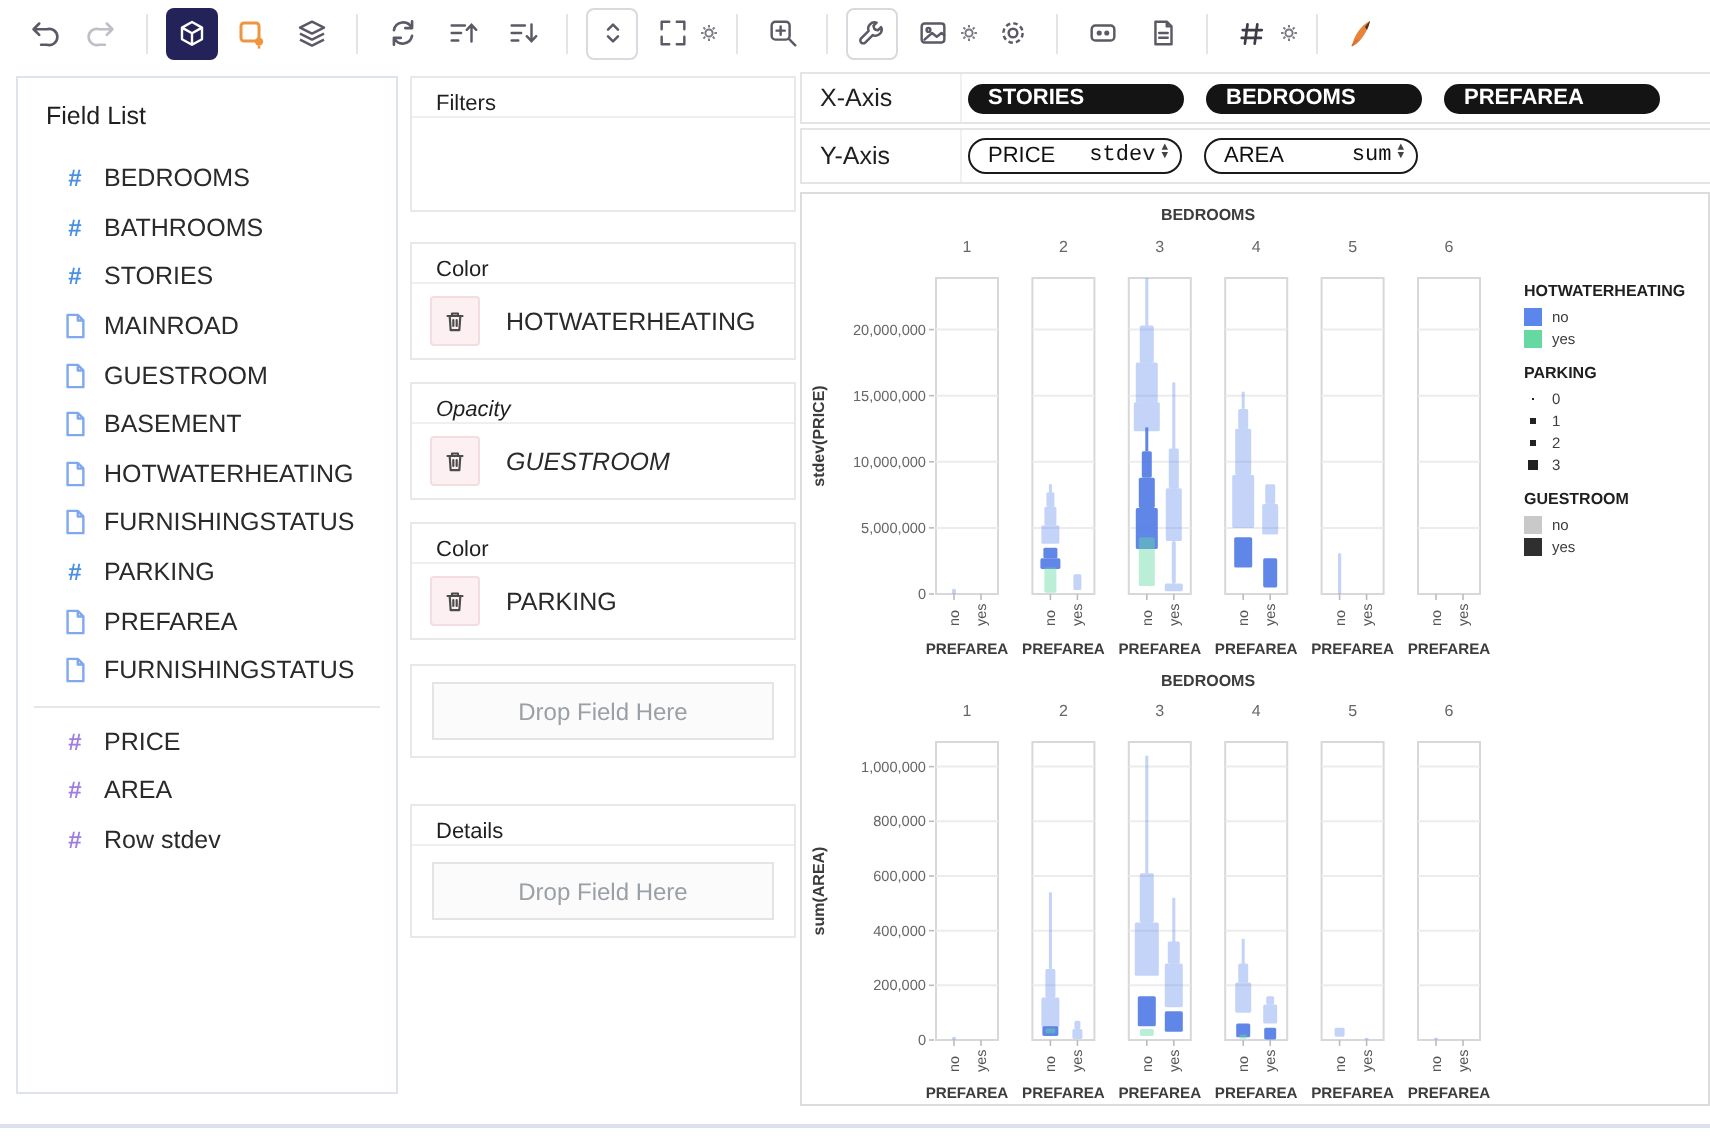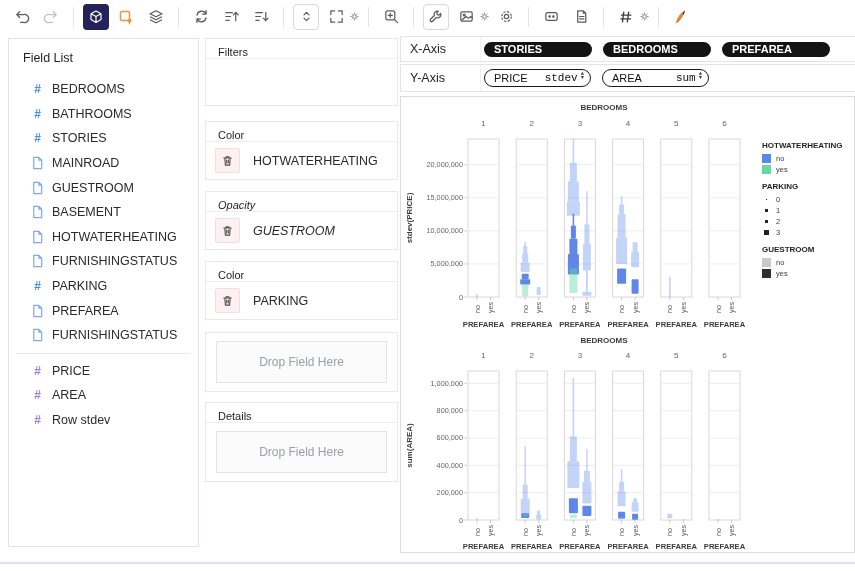--- a/index.html
+++ b/index.html
@@ -32,21 +32,21 @@
 
   
   .encbox { position:absolute; left:205px; width:193px; background:#fff; border:1px solid #e8e8e8; }
   .enc-head { padding:7px 12px 0 12px; font-size:11px; color:#1f1f1f; border-bottom:1px solid #efefef; }
   .enc-body { padding:6px 9px; }
   .enc-empty { height:46px; }
   .chip-row { display:flex; align-items:center; }
   .trash-btn { width:25px; height:25px; background:#fdf0f2; border:1px solid #f3dde1; border-radius:2px;
                display:flex; align-items:center; justify-content:center; cursor:pointer; flex:0 0 auto; }
   .chip-label { margin-left:13px; font-size:12.5px; color:#2a2a2a; }
-  .drop-area { margin:2px 1px; height:42px; border:1px solid #e4e4e4; background:#fbfbfb;
+  .drop-area { margin:2px 1px; height:29px; border:1px solid #e4e4e4; background:#fbfbfb;
                display:flex; align-items:center; justify-content:center; }
   .drop-area span { font-size:12px; color:#9aa0a6; }
 
   
   .axisrow { position:absolute; left:400px; width:549px; background:#fff; border:1px solid #e4e4e4;
              display:flex; align-items:center; }
   .axisrow-label { width:79px; padding-left:9px; font-size:12.5px; color:#1f1f1f; flex:0 0 auto; }
   .pills { display:flex; align-items:center; gap:11px; border-left:1px solid #f0f0f0; align-self:stretch; padding-left:3px; }
   .xpill { width:108px; height:15px; border-radius:10px; background:#141414; color:#fff;
            font-size:11px; font-weight:bold; display:flex; align-items:center; padding-left:10px; cursor:pointer;

